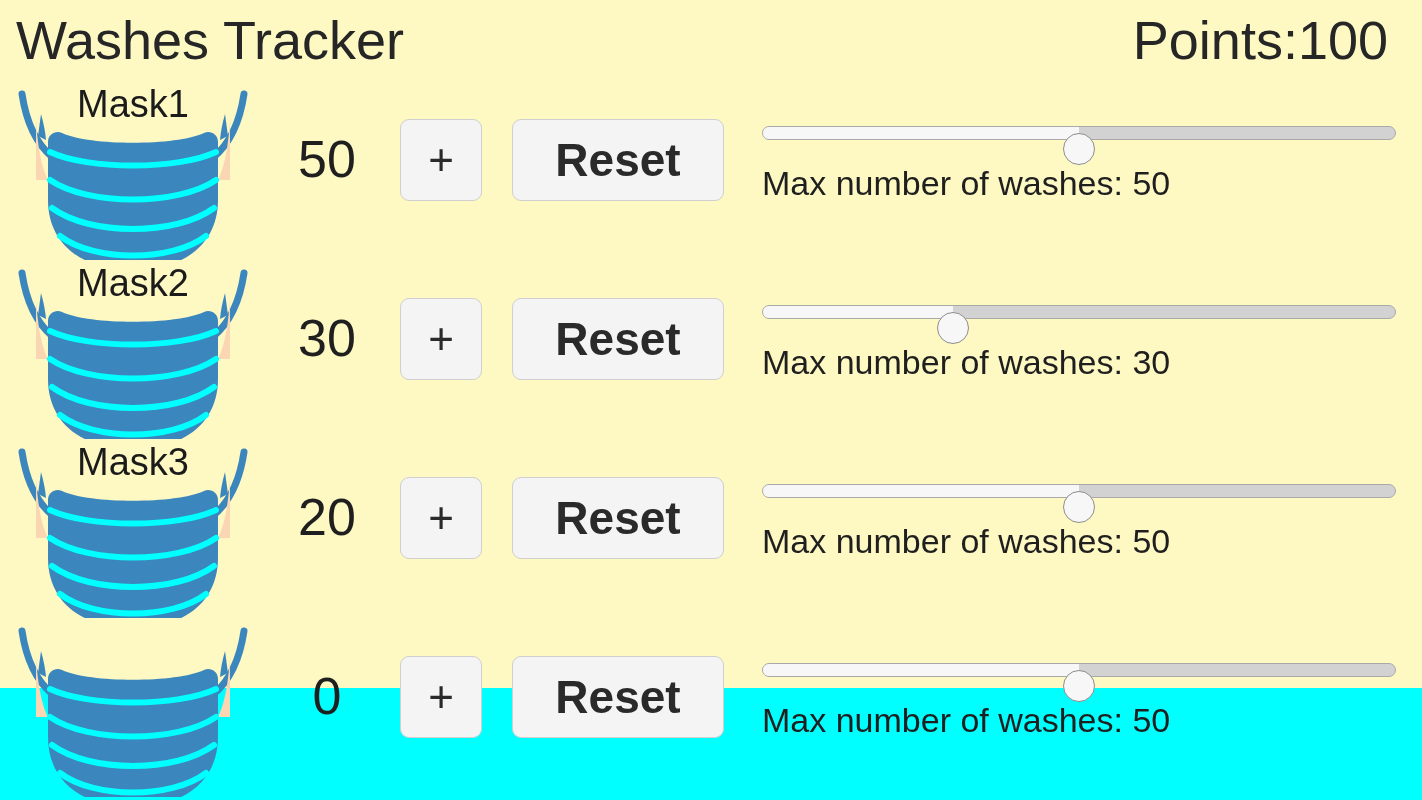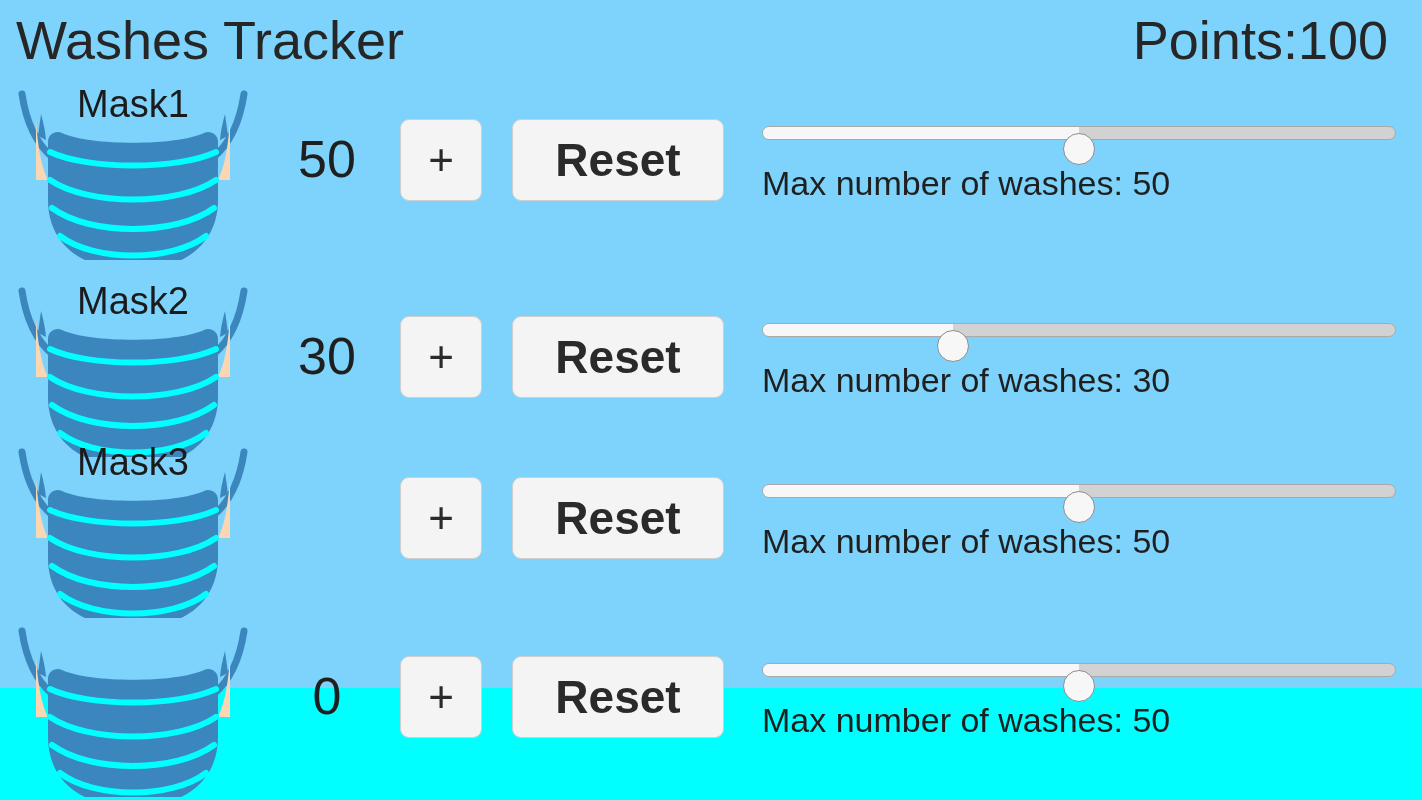--- a/index.html
+++ b/index.html
@@ -13,21 +13,21 @@
     background: #00ffff;
     font-family: "Liberation Sans", sans-serif;
     color: #1c1c1c;
     -webkit-font-smoothing: antialiased;
   }
 
   #app {
     position: relative;
     width: 1422px;
     height: 688px;
-    background: #7dd3fc;
+    background: #fef9c3;
   }
 
   
   .header {
     position: absolute;
     left: 0;
     top: 0;
     width: 1422px;
     height: 80px;
   }
@@ -53,21 +53,21 @@
   }
 
   
   .row {
     position: absolute;
     left: 0;
     width: 1422px;
     height: 179px;
   }
   .row-0 { top: 80px; padding-left: 30px; }
-  .row-1 { top: 259px; margin-top: 18px; }
+  .row-1 { top: 259px; }
   .row-2 { top: 438px; }
   .row-3 { top: 617px; }
 
   
   .mask-cell {
     position: absolute;
     left: 8px;
     top: 0px;
     width: 250px;
     height: 179px;
@@ -270,20 +270,21 @@
         <path d="M40 58 C40 50 48 46 54 49 C82 62 168 62 196 49 C202 46 210 50 210 58 L210 116 C210 160 176 186 125 186 C74 186 40 160 40 116 Z" fill="#3b87bd"></path>
         <g fill="none" stroke="#00ffff" stroke-width="6" stroke-linecap="round">
           <path d="M42 68 C80 86 170 86 208 68"></path>
           <path d="M42 96 C80 122 170 122 208 96"></path>
           <path d="M44 124 C82 152 168 152 206 124"></path>
           <path d="M52 152 C86 178 164 178 198 152"></path>
         </g>
       </svg>
       <div class="mask-label">Mask3</div>
     </div>
+    <div class="counter">20</div>
     <button class="btn btn-plus">+</button>
     <button class="btn btn-reset">Reset</button>
     <div class="slider-wrap">
       <div class="slider-track">
         <div class="slider-fill" style="width: 50%;"></div>
         <div class="slider-thumb" style="left: 50%;"></div>
       </div>
       <div class="slider-caption">Max number of washes: 50</div>
     </div>
   </div>

